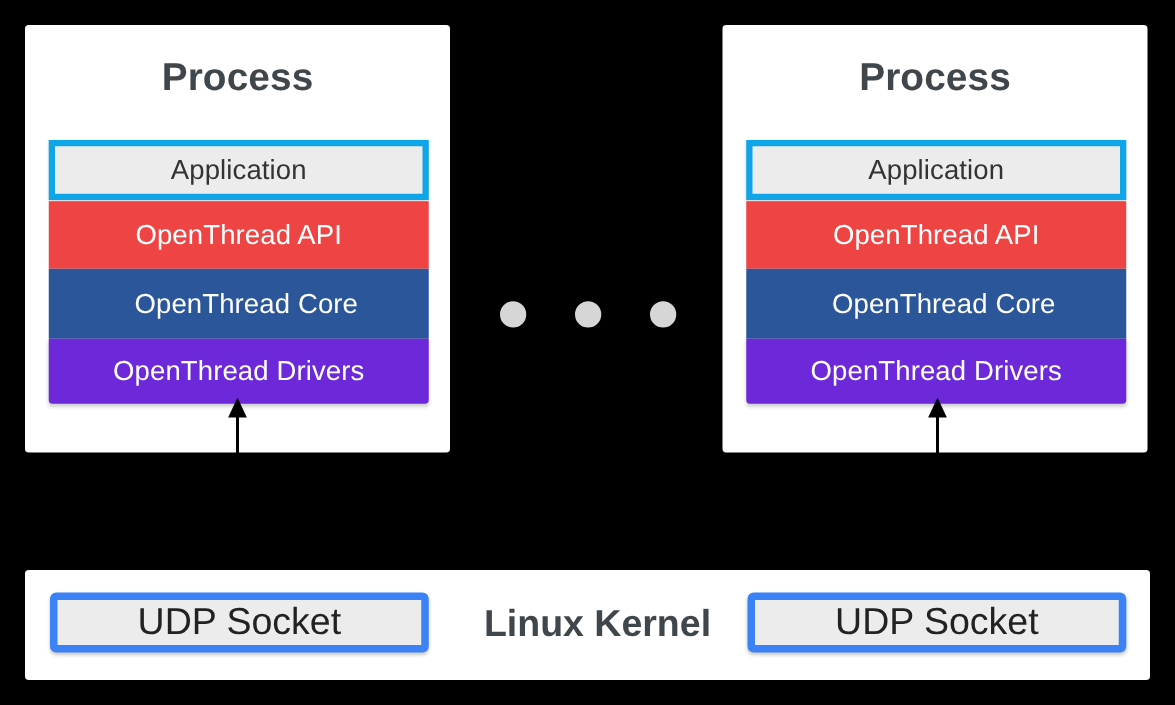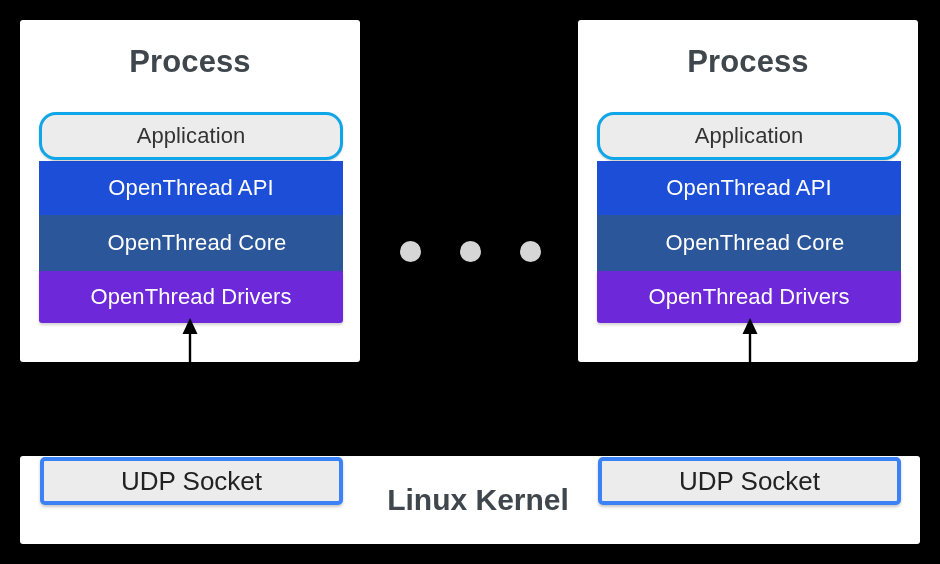--- a/index.html
+++ b/index.html
@@ -62,30 +62,30 @@
     height: 48px;
     display: flex;
     align-items: center;
     justify-content: center;
     font-size: 22px;
     line-height: 1;
     letter-spacing: 0.1px;
   }
   .layer.application {
     background: #ececec;
-    border: 3px solid #0ea5e9;
-    border-radius: 17px;
+    border: 5px solid #0ea5e9;
+    border-radius: 0;
     color: #333333;
     box-shadow: 0 1px 2px rgba(0,0,0,0.22);
     position: relative;
     z-index: 2;
   }
   .layer.api {
     height: 54px;
-    background: #1d4ed8;
+    background: #ef4444;
     color: #ffffff;
     margin-top: 1px;
   }
   .layer.core {
     height: 56px;
     background: #2b5699;
     color: #ffffff;
     padding-left: 12px;
   }
   .layer.drivers {
@@ -144,32 +144,32 @@
     top: 29px;
     text-align: center;
     font-size: 30px;
     font-weight: bold;
     color: #3f474d;
     line-height: 1;
     padding-left: 16px;
   }
   .udp-socket {
     position: absolute;
-    top: 1px;
+    top: 18px;
     width: 303px;
     height: 48px;
     box-sizing: border-box;
     background: #ececec;
-    border: 4px solid #3b82f6;
+    border: 6px solid #3b82f6;
     border-radius: 5px;
     box-shadow: 0 2px 3px rgba(0,0,0,0.22);
     display: flex;
     align-items: center;
     justify-content: center;
-    font-size: 26px;
+    font-size: 30px;
     color: #222222;
     line-height: 1;
   }
   .udp-socket.left  { left: 20px; }
   .udp-socket.right { left: 578px; }
 </style>
 </head>
 <body>
 
 <div class="stage">

